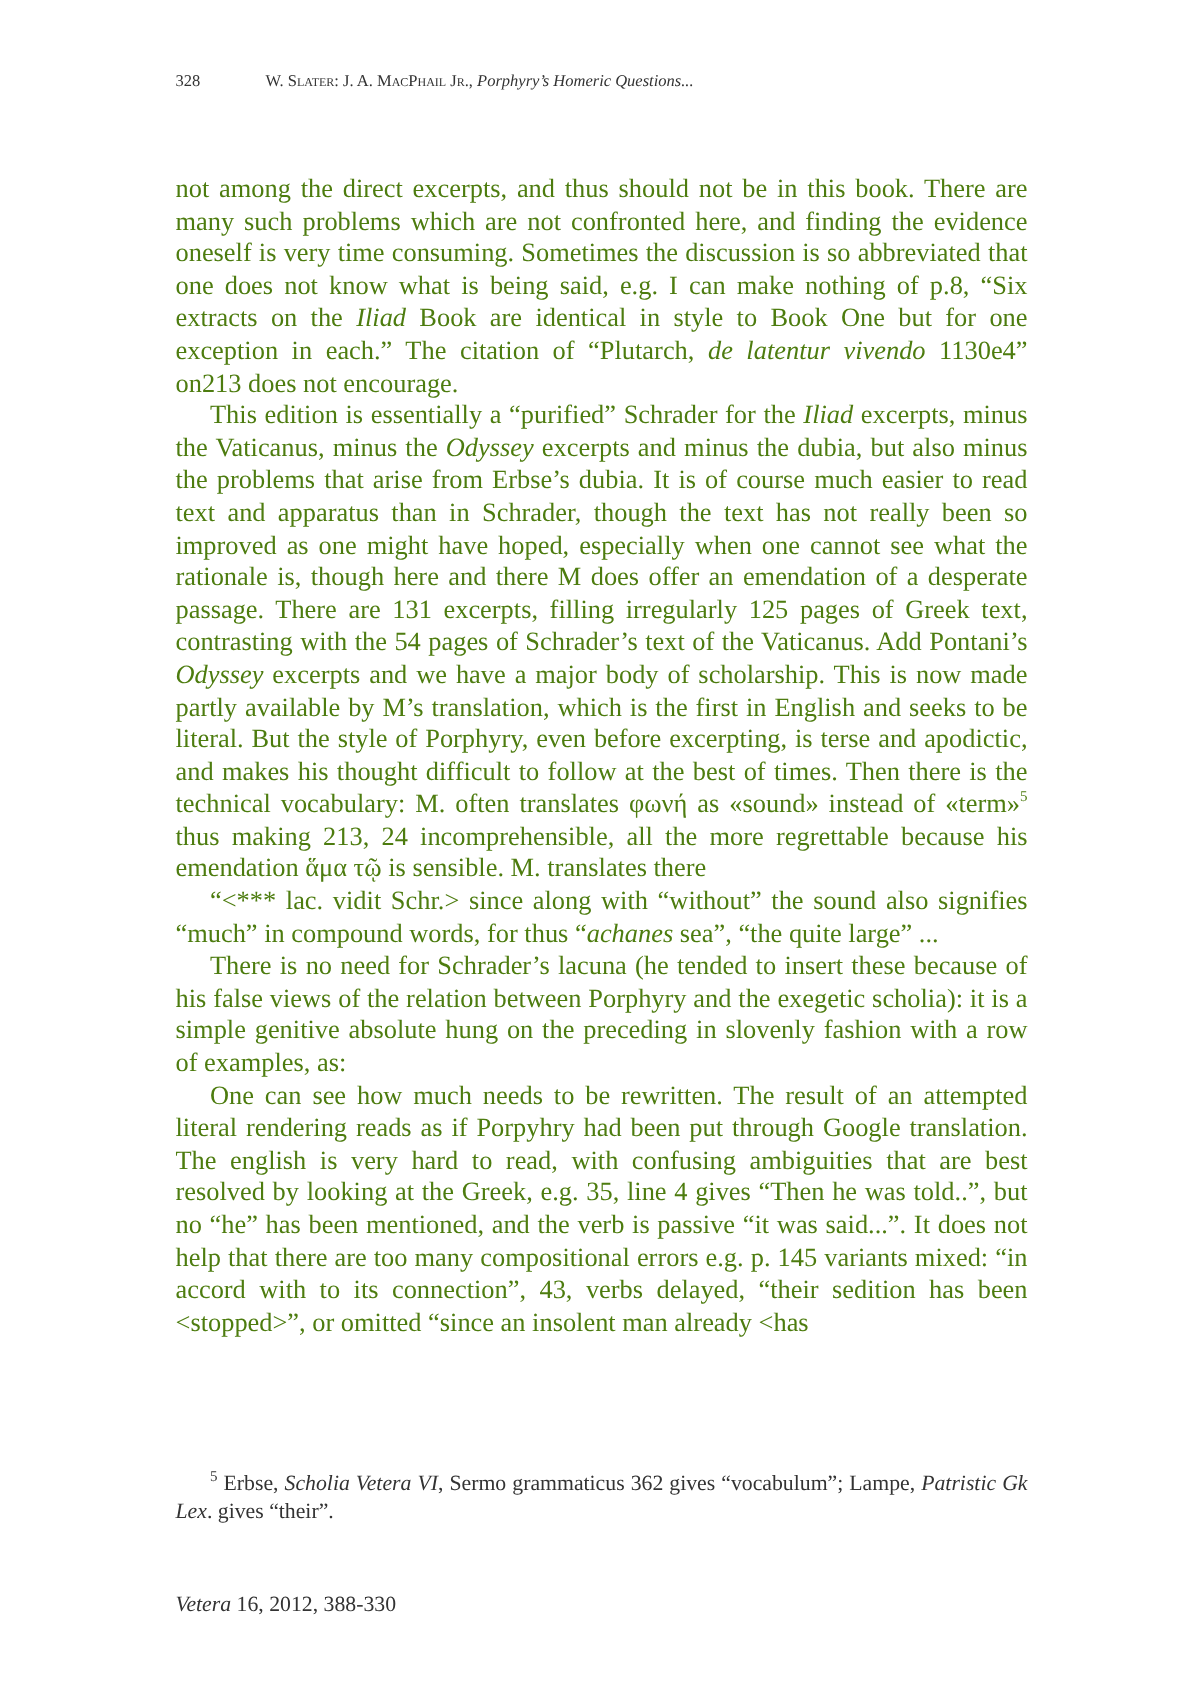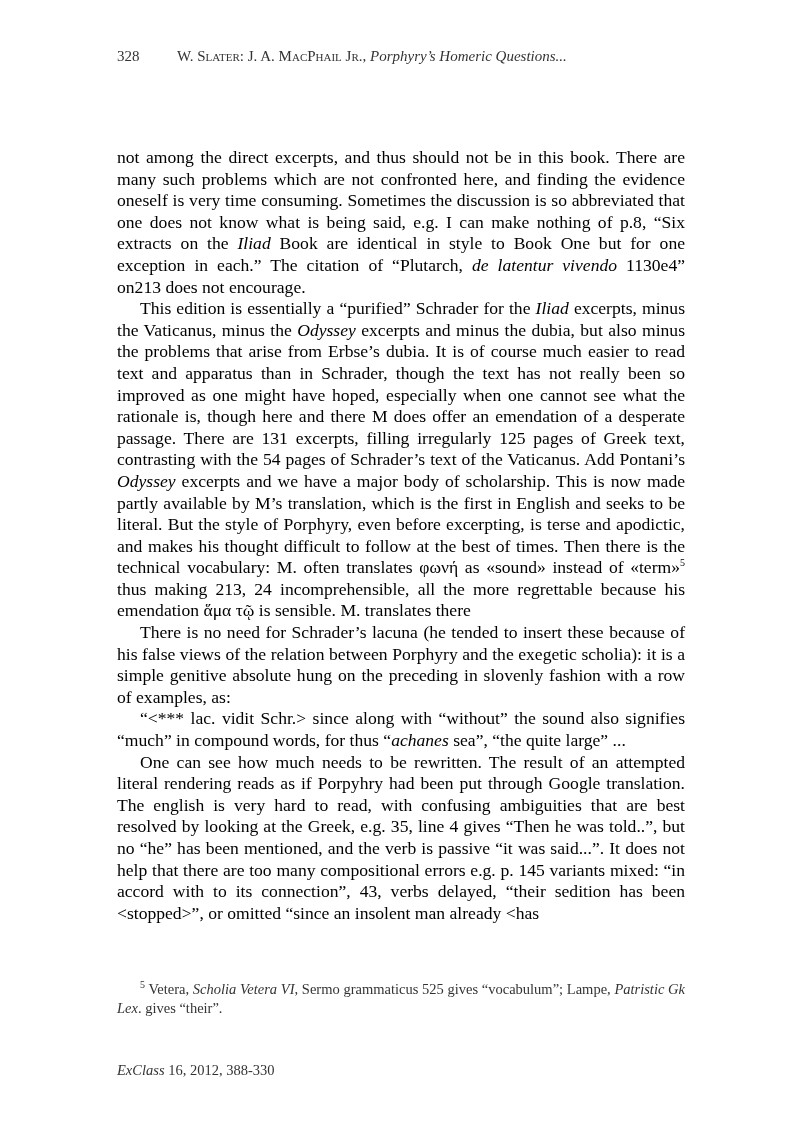--- a/index.html
+++ b/index.html
@@ -1,42 +1,42 @@
 <!DOCTYPE html>
 <html><head>
 <meta charset="utf-8">
 <style>
   html, body { margin: 0; padding: 0; background: #ffffff; }
   body { width: 800px; height: 1129px; position: relative; overflow: hidden; font-family: "DejaVu Serif", "Liberation Serif", serif; color: #2a2a2a; }
-  .header { position: absolute; top: 48px; left: 117px; width: 568px; font-size: 15px; font-family: "Liberation Serif", serif; color: #333; white-space: nowrap; }
+  .header { position: absolute; top: 48px; left: 117px; width: 568px; font-size: 11px; font-family: "Liberation Serif", serif; color: #333; white-space: nowrap; }
   .header .pnum { display: inline-block; width: 60px; }
   .header .sc { font-variant: small-caps; }
   .header i { font-style: italic; }
-  .body { position: absolute; top: 115px; left: 117px; width: 568px; font-family: "Liberation Serif", serif; font-size: 17.6px; line-height: 21.6px; text-align: justify; color: #000000; margin-top: 32px; }
+  .body { position: absolute; top: 115px; left: 117px; width: 568px; font-family: "Liberation Serif", serif; font-size: 17.6px; line-height: 21.6px; text-align: justify; color: #4d7c0f; }
   .body p { margin: 0; }
   .body p.indent { text-indent: 23px; }
   .body i { font-style: italic; }
   sup { font-size: 10px; line-height: 0; vertical-align: super; }
   .footnote { position: absolute; top: 980px; left: 117px; width: 568px; font-family: "Liberation Serif", serif; font-size: 14.5px; line-height: 19px; text-align: justify; color: #333; text-indent: 23px; }
   .footnote i { font-style: italic; }
   .footer { position: absolute; top: 1062px; left: 117px; font-family: "Liberation Serif", serif; font-size: 14.5px; color: #333; }
   .footer i { font-style: italic; }
 </style>
 </head>
 <body>
 
 <div class="header">
   <span class="pnum">328</span><span class="sc">W. Slater</span><span>: </span><span class="sc">J. A. MacPhail Jr.</span><span>, </span><i>Porphyry’s Homeric Questions...</i>
 </div>
 
 <div class="body" id="body">
     <p><span>not among the direct excerpts, and thus should not be in this book. There are many such problems which are not confronted here, and finding the evidence oneself is very time consuming. Sometimes the discussion is so abbreviated that one does not know what is being said, e.g. I can make nothing of p.8, “Six extracts on the </span><i>Iliad</i><span> Book are identical in style to Book One but for one exception in each.” The citation of “Plutarch, </span><i>de latentur vivendo</i><span> 1130e4” on213  does not encourage.</span></p>
     <p class="indent"><span>This edition is essentially a “purified” Schrader for the </span><i>Iliad</i><span> excerpts, minus the Vaticanus, minus the </span><i>Odyssey</i><span> excerpts and minus the dubia, but also minus the problems that arise from Erbse’s dubia. It is of course much easier to read text and apparatus than in Schrader, though the text has not really been so improved as one might have hoped, especially when one cannot see what the rationale is, though here and there M does offer an emendation of a desperate passage. There are 131 excerpts, filling irregularly 125 pages of Greek text, contrasting with the 54 pages of Schrader’s text of the Vaticanus. Add Pontani’s </span><i>Odyssey</i><span> excerpts and we have a major body of scholarship. This is now made partly available by M’s translation, which is the first in English and seeks to be literal. But the style of Porphyry, even before excerpting, is terse and apodictic, and makes his thought difficult to follow at the best of times. Then there is the technical vocabulary: M. often translates φωνή as «sound» instead of «term»</span><sup>5</sup><span> thus making 213, 24 incomprehensible, all the more regrettable because his emendation ἅμα τῷ  is sensible. M. translates there</span></p>
+    <p class="indent"><span>“&lt;*** lac. vidit Schr.&gt; since along with “without” the sound also signifies “much” in compound words, for thus “</span><i>achanes</i><span> sea”, “the quite large” ...</span></p>
     <p class="indent"><span>There is no need for Schrader’s lacuna (he tended to insert these because of his false views of the relation between Porphyry and the exegetic scholia): it is a simple genitive absolute hung on the preceding in slovenly fashion with a row of examples, as:</span></p>
-    <p class="indent"><span>“&lt;*** lac. vidit Schr.&gt; since along with “without” the sound also signifies “much” in compound words, for thus “</span><i>achanes</i><span> sea”, “the quite large” ...</span></p>
     <p class="indent"><span>One can see how much needs to be rewritten. The result of an attempted literal rendering reads as if Porpyhry had been put through Google translation. The english is very hard to read, with confusing ambiguities that are best resolved by looking at the Greek, e.g. 35, line 4 gives “Then he was told..”, but no “he” has been mentioned, and the verb is passive “it was said...”. It does not help that there are too many compositional errors e.g. p. 145 variants mixed: “in accord with to its connection”, 43, verbs delayed, “their sedition has been &lt;stopped&gt;”, or omitted “since an insolent man already &lt;has</span></p>
   </div>
 
-<div class="footnote" id="footnote"><sup>5</sup><span> Vetera, </span><i>Scholia Vetera VI</i><span>, Sermo grammaticus 525 gives “vocabulum”; Lampe, </span><i>Patristic Gk Lex</i><span>. gives “their”.</span></div>
+<div class="footnote" id="footnote"><sup>5</sup><span> Erbse, </span><i>Scholia Vetera VI</i><span>, Sermo grammaticus 362 gives “vocabulum”; Lampe, </span><i>Patristic Gk Lex</i><span>. gives “their”.</span></div>
 
 <div class="footer">
-  <i>ExClass</i><span> 16, 2012, 388-330</span>
+  <i>Vetera</i><span> 16, 2012, 388-330</span>
 </div>
 
 </body></html>

